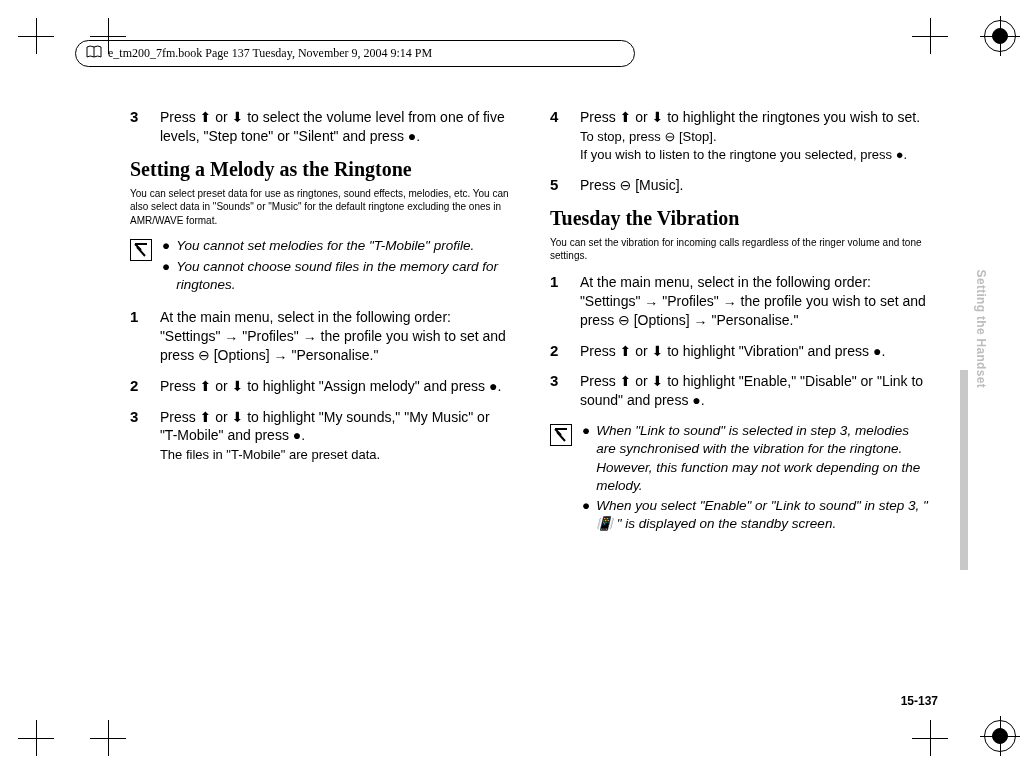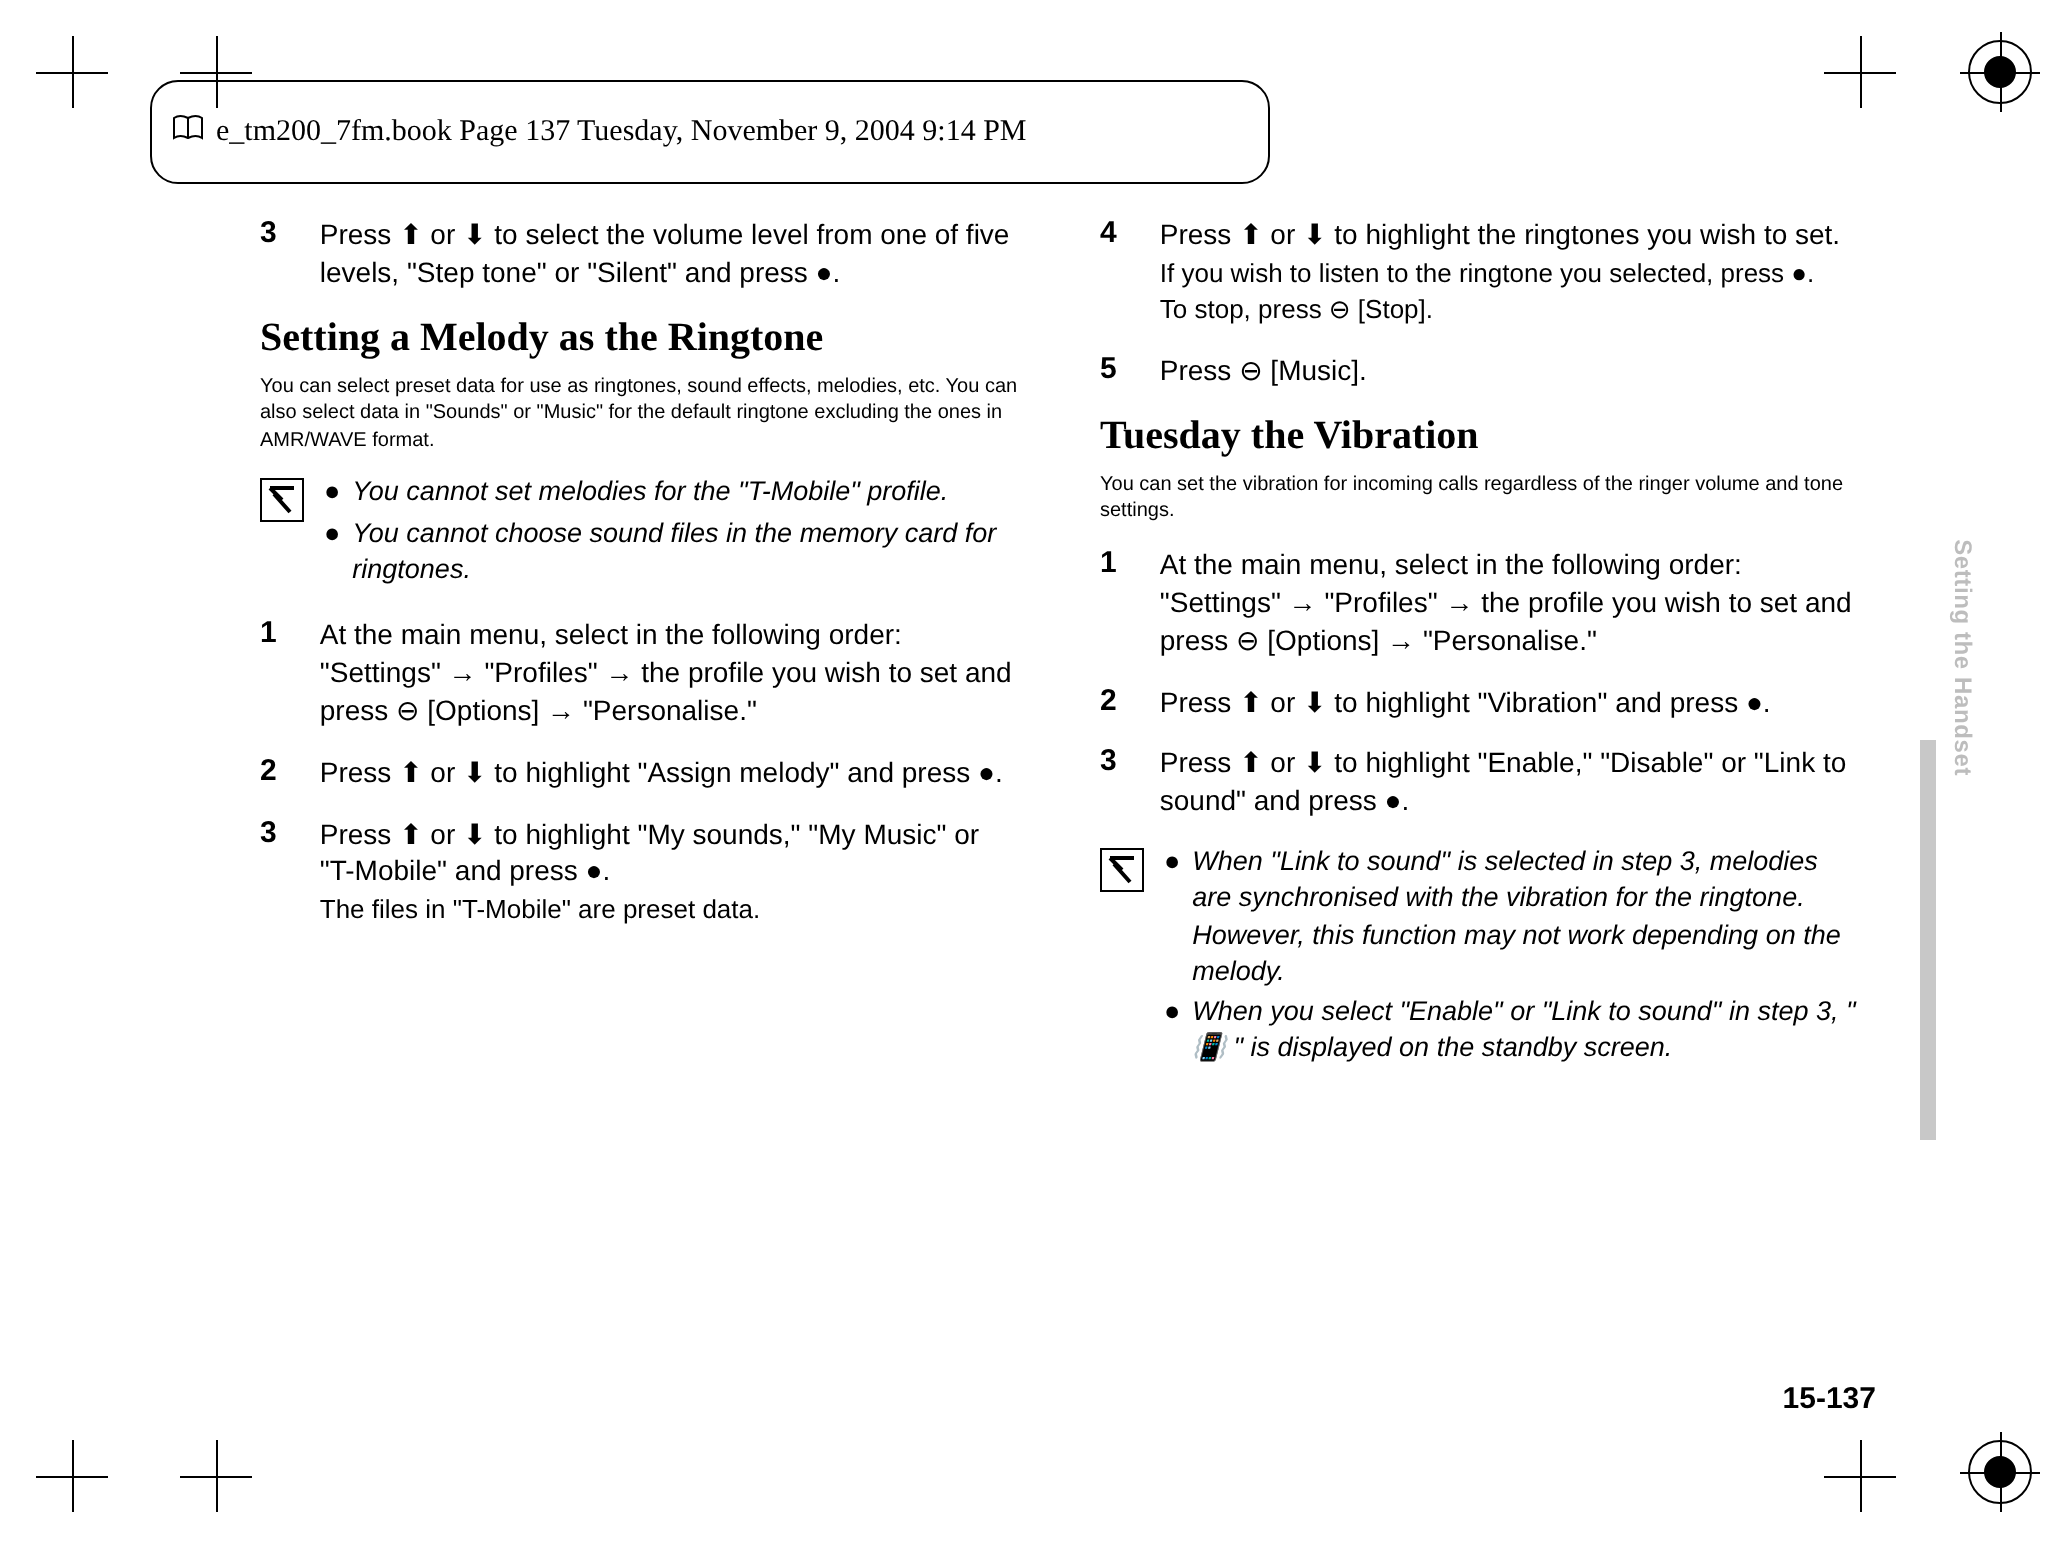--- a/index.html
+++ b/index.html
@@ -36,23 +36,23 @@
     .reg-cross-h { position:absolute; top:16px; left:-4px; width:40px; height:1px; background:#000; }
     .reg-cross-v { position:absolute; left:16px; top:-4px; height:40px; width:1px; background:#000; }
 
     .print-header {
       position: absolute;
       top: 40px;
       left: 75px;
       width: 560px;
       border: 1px solid #000;
       border-radius: 14px;
-      padding: 16px 10px;
+      padding: 4px 10px;
       font-family: "Times New Roman", Times, serif;
-      font-size: 15px;
+      font-size: 12px;
       display: flex;
       align-items: center;
       gap: 6px;
     }
     .print-header .ph-icon {
       font-size: 14px;
       line-height: 1;
     }
 
     .page {
@@ -147,21 +147,21 @@
       font-weight: bold;
       letter-spacing: 0.3px;
       white-space: nowrap;
     }
 
     .page-num {
       position: absolute;
       bottom: 66px;
       right: 90px;
       font-weight: bold;
-      font-size: 15px;
+      font-size: 12px;
     }
   </style>
 </head>
 <body>
 
 <div class="crop-mark" style="top:18px;left:18px"></div>
 <div class="crop-mark" style="top:18px;left:90px"></div>
 <div class="crop-mark" style="top:18px;right:80px"></div>
 <div class="crop-mark" style="bottom:18px;left:18px"></div>
 <div class="crop-mark" style="bottom:18px;left:90px"></div>
@@ -237,22 +237,22 @@
         <div class="substep">The files in "T-Mobile" are preset data.</div>
       </span>
     </div>
   </div>
 
   <div class="col">
     <div class="step">
       <span class="num">4</span>
       <span class="body">
         <span>Press ⬆ or ⬇ to highlight the ringtones you wish to set.</span>
+        <div class="substep">To stop, press ⊖ [Stop].</div>
         <div class="substep">If you wish to listen to the ringtone you selected, press ●.</div>
-        <div class="substep">To stop, press ⊖ [Stop].</div>
       </span>
     </div>
     <div class="step">
       <span class="num">5</span>
       <span class="body">Press ⊖ [Music].</span>
     </div>
 
     <h2>Tuesday the Vibration</h2>
     <div class="intro">You can set the vibration for incoming calls regardless of the ringer volume and tone settings.</div>
 

